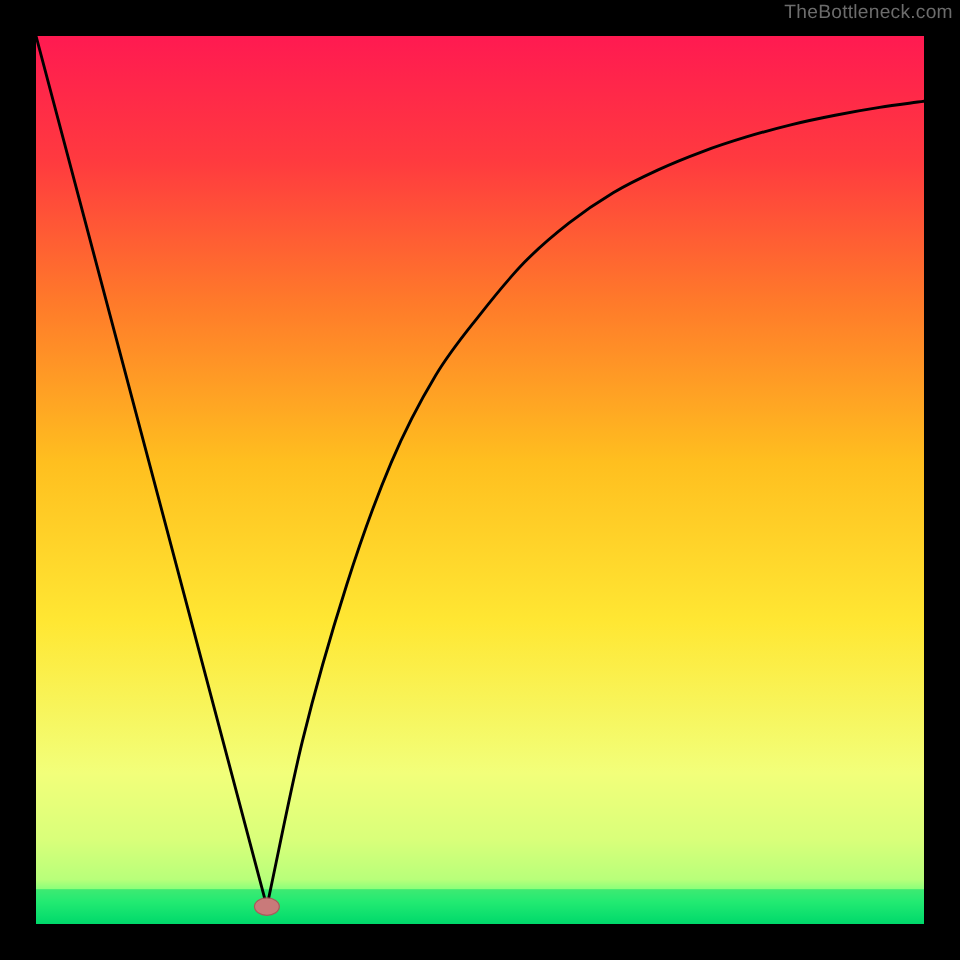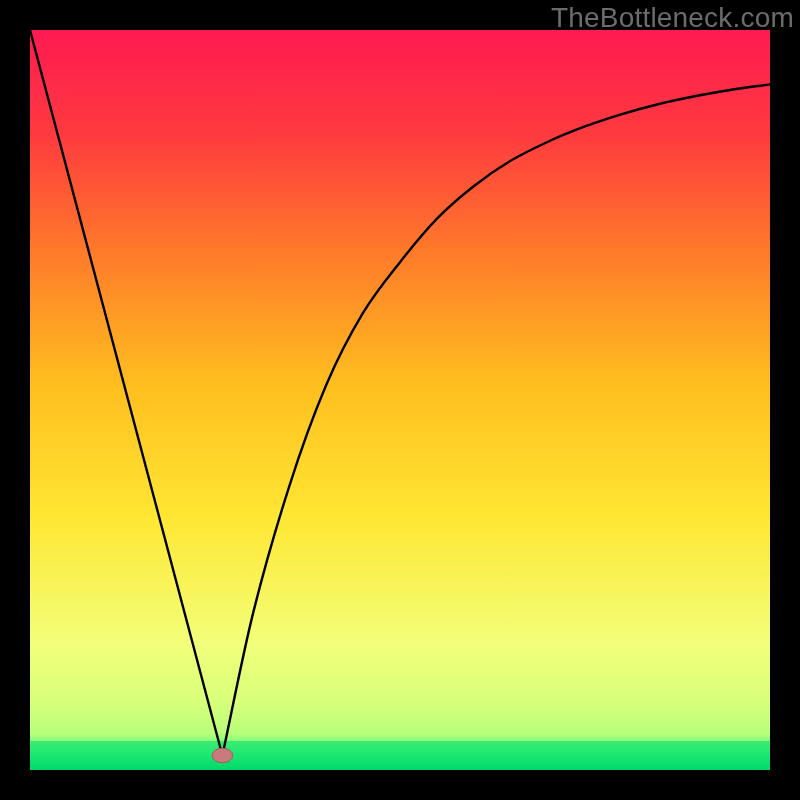--- a/index.html
+++ b/index.html
@@ -23,21 +23,21 @@
     top: 30px;
     width: 740px;
     height: 740px;
     overflow: hidden;
   }
   .watermark {
     position: absolute;
     top: 2px;
     right: 6px;
     color: #6c6c6c;
-    font-size: 28px;
+    font-size: 16px;
     font-weight: 400;
     letter-spacing: 0.2px;
     user-select: none;
   }
   svg { display: block; }
 </style>
 </head>
 <body>
 
 <div class="stage">

